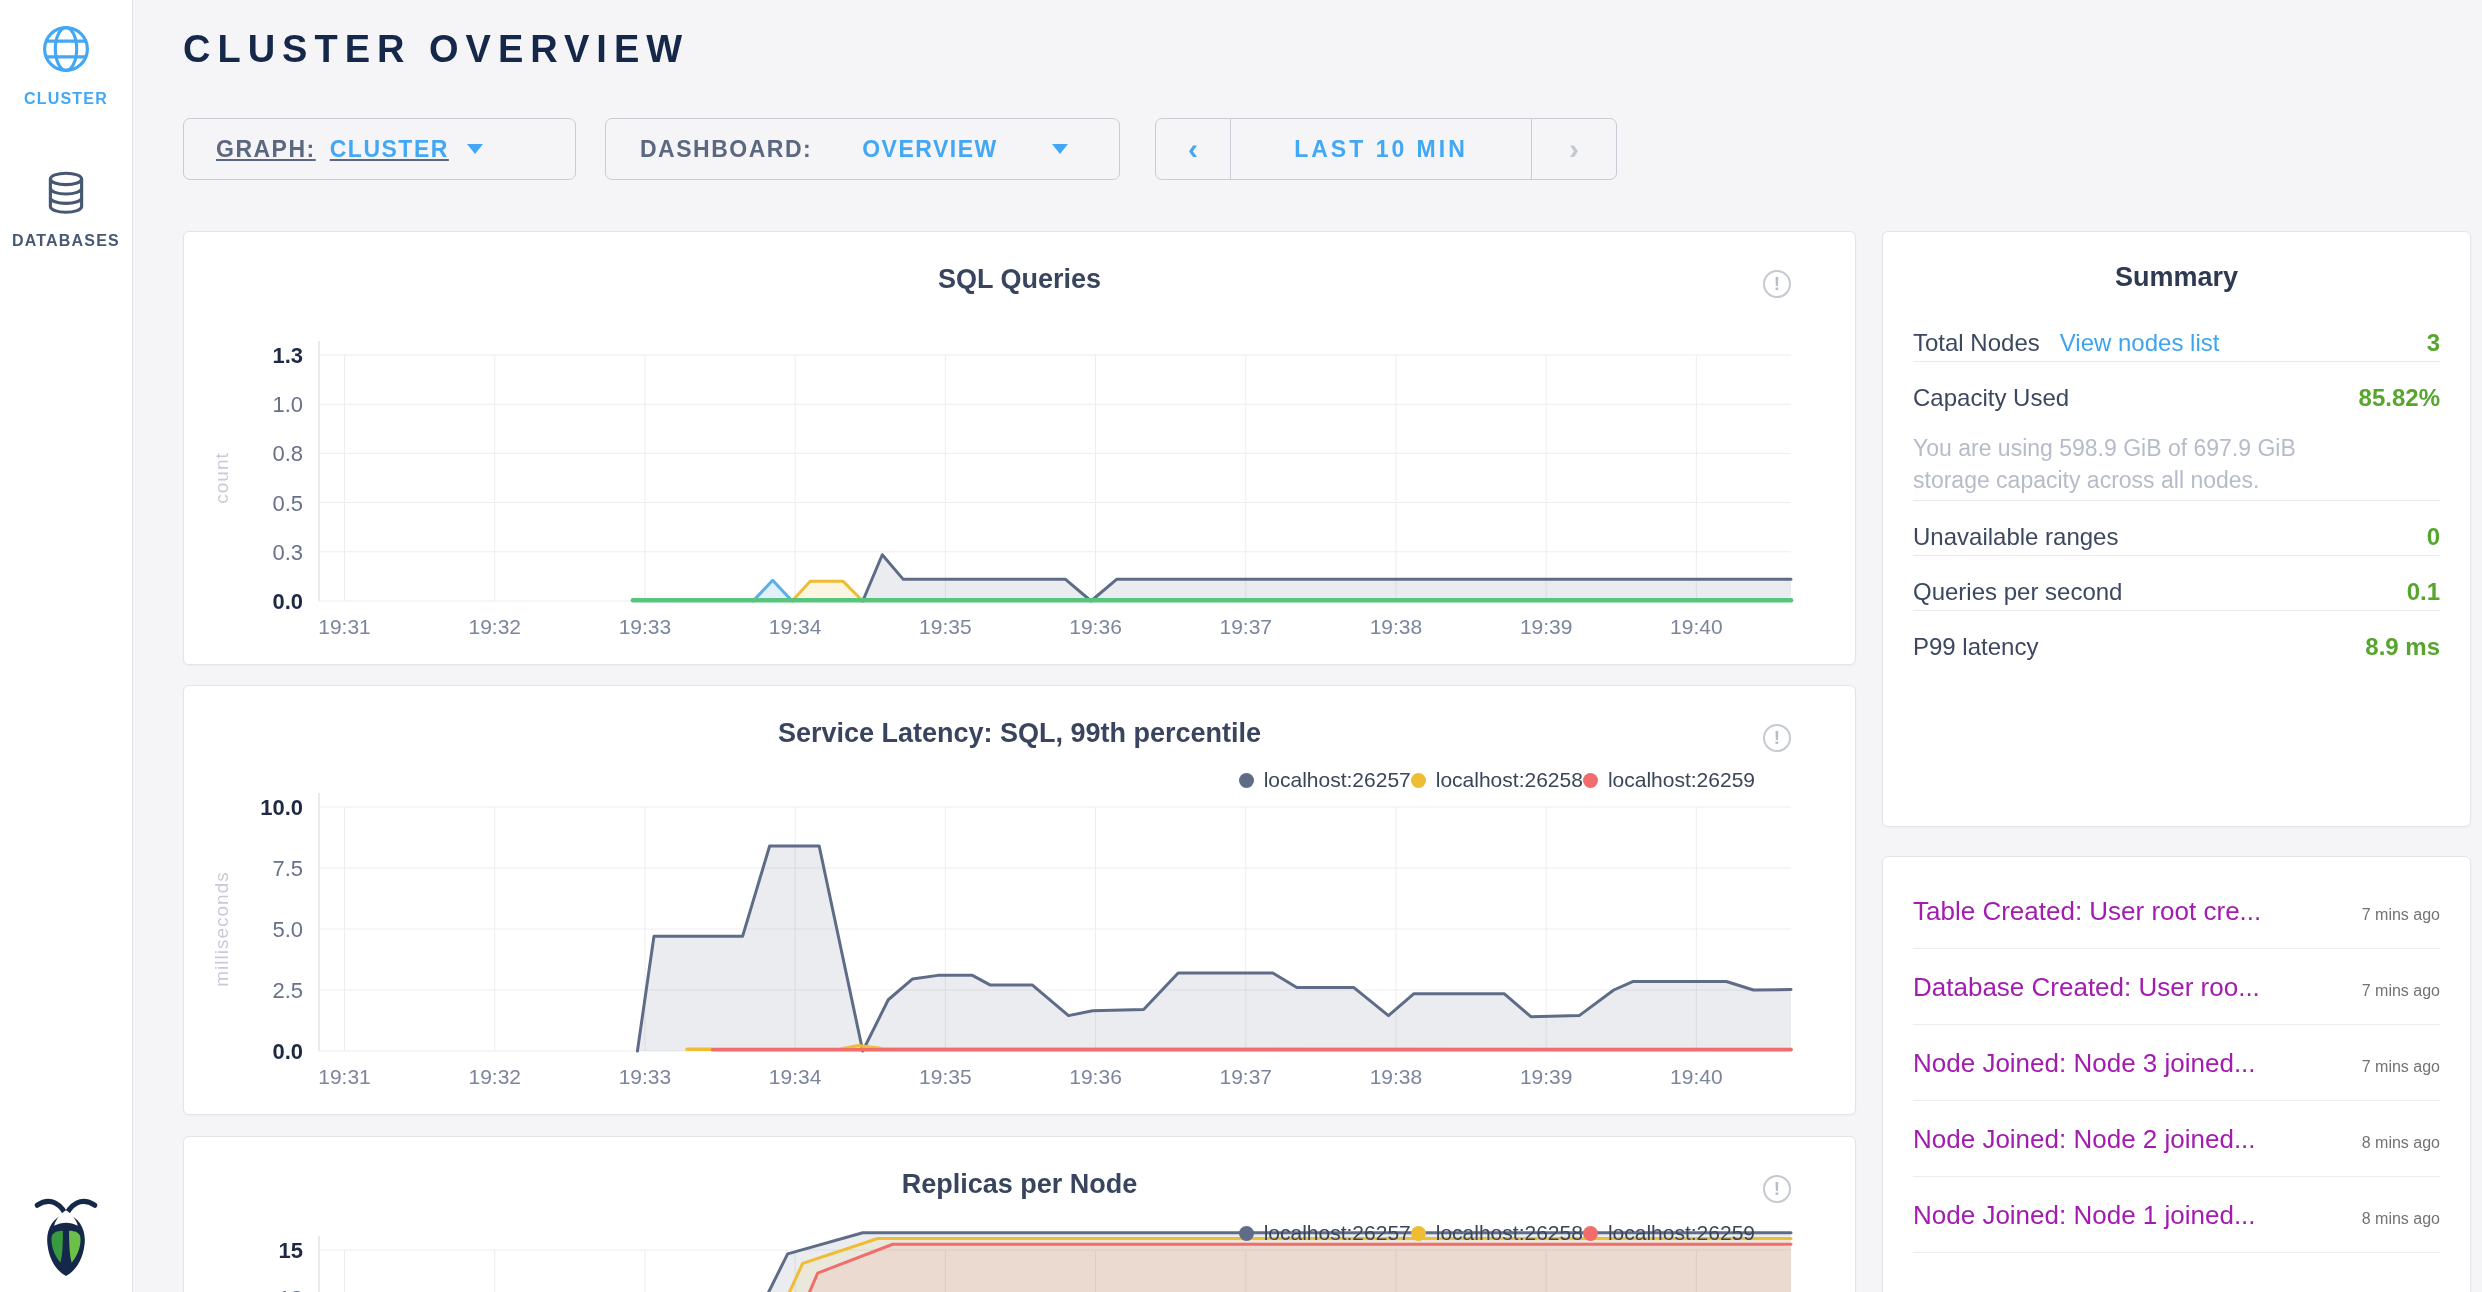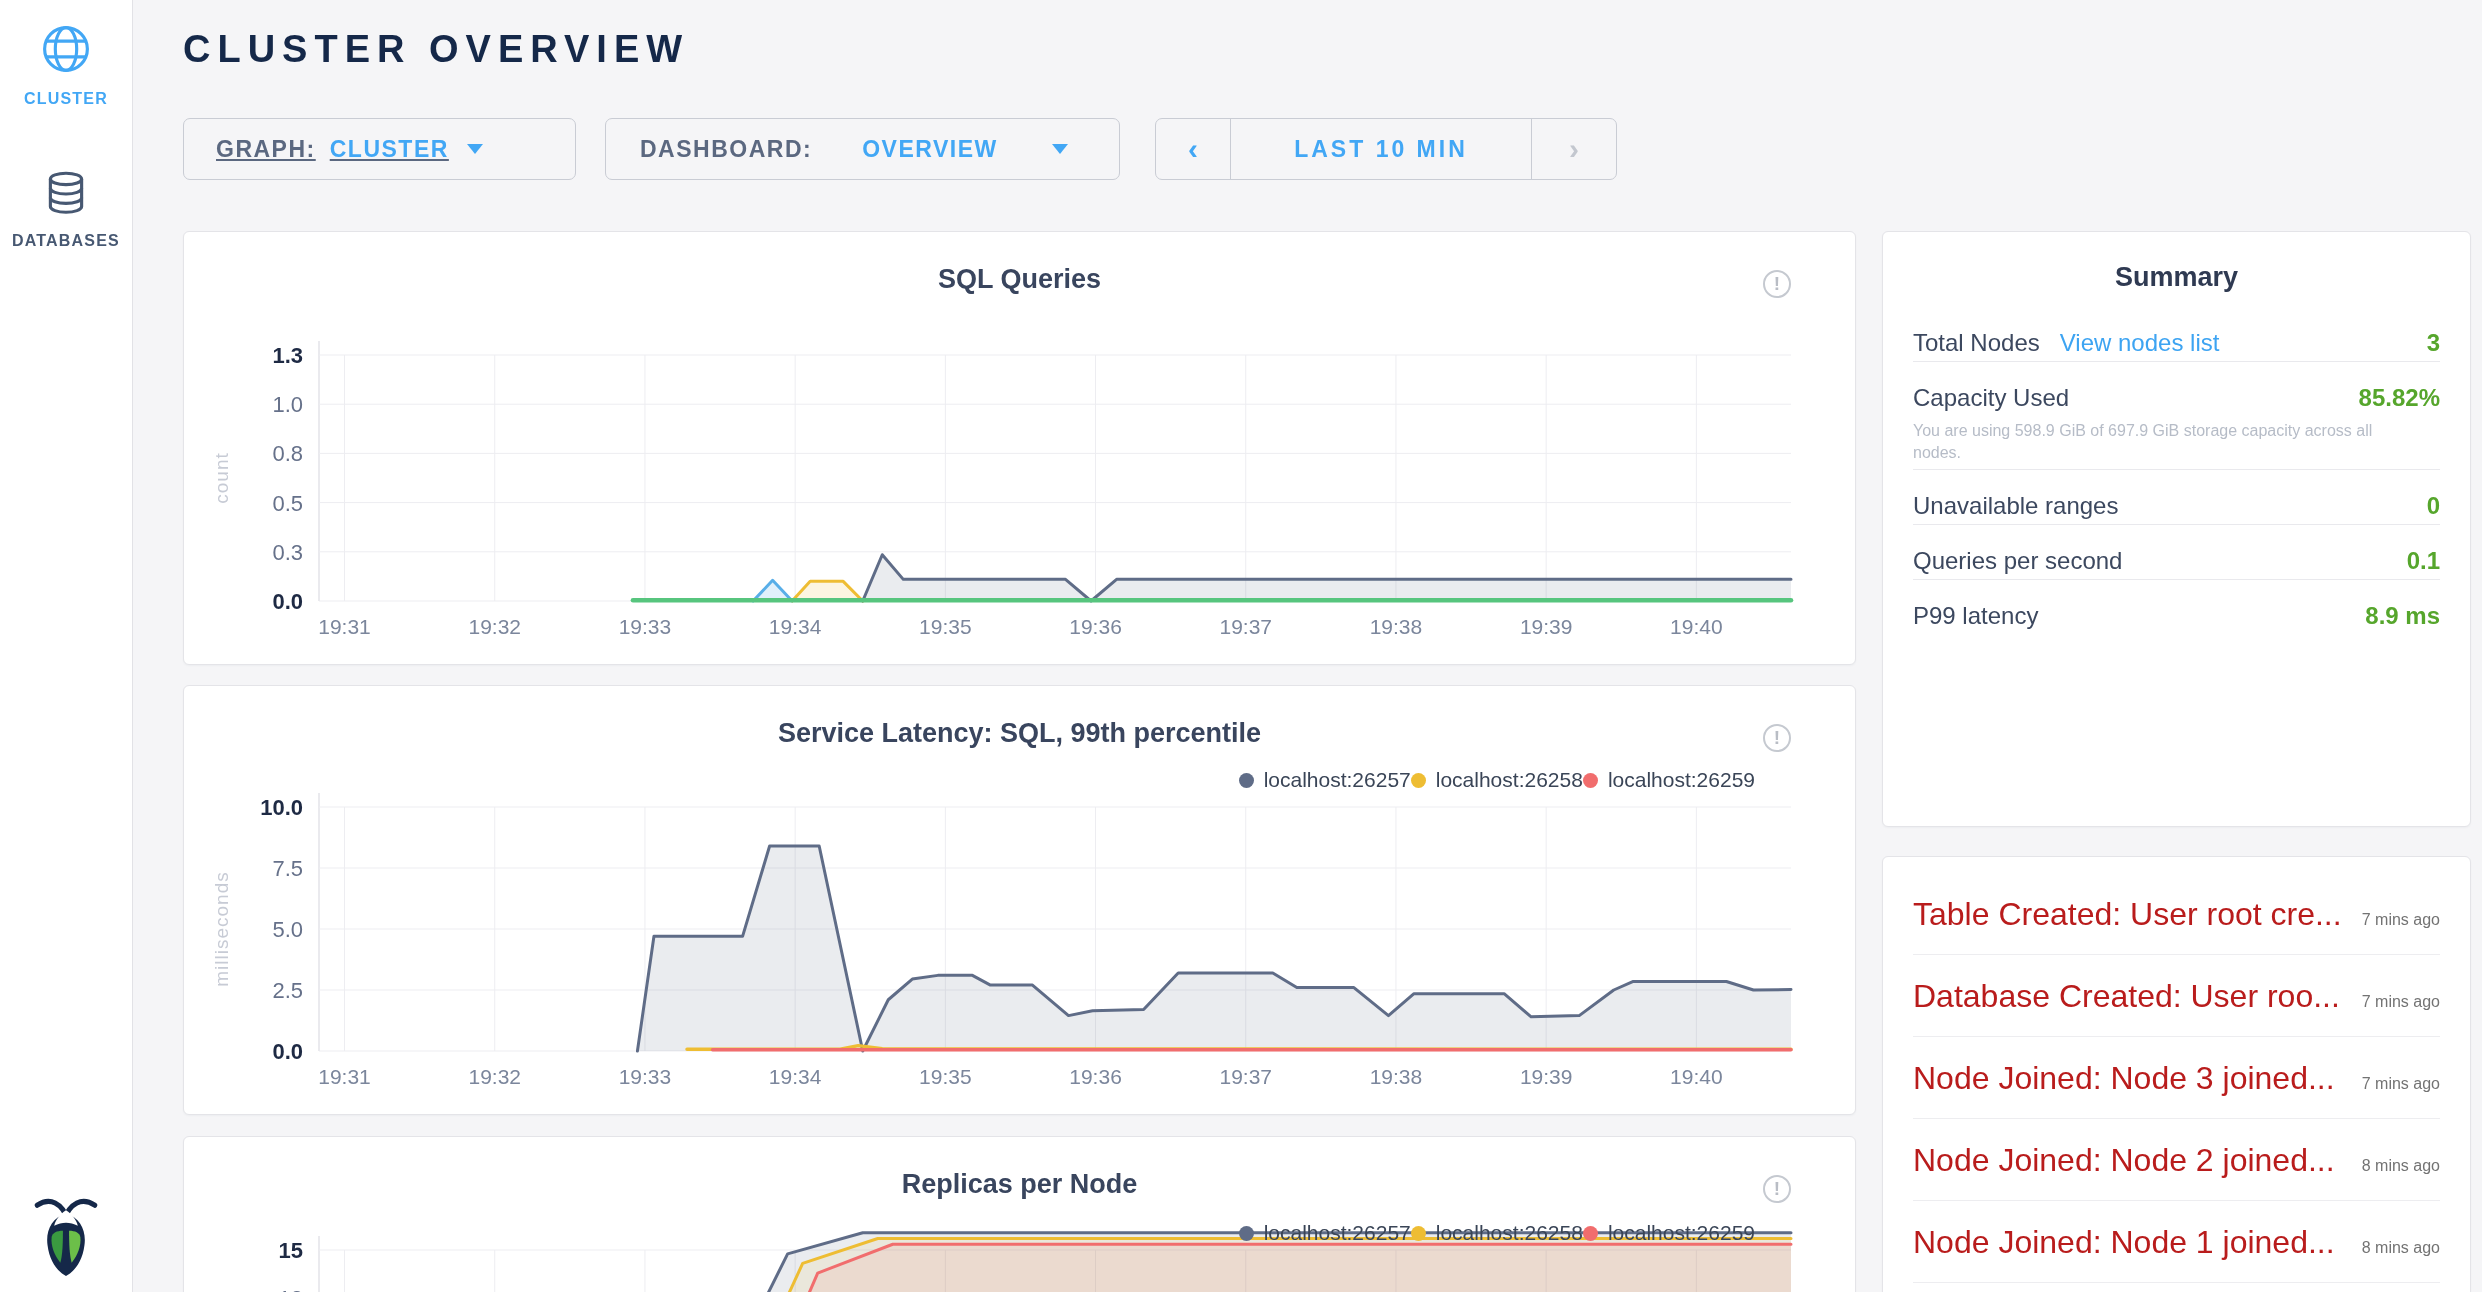--- a/index.html
+++ b/index.html
@@ -48,24 +48,24 @@
   .events-card  { left:1882px; top:856px; width:589px; height:520px; padding:0 30px; }
   .rail-title { text-align:center; font-size:27px; font-weight:700; color:#2f3a52; margin-top:30px; }
   .sum-rows { margin-top:14px; }
   .sum-row { display:flex; align-items:baseline; padding:22px 0 4px; border-bottom:1px solid #e9e9ed; }
   .sum-row:last-child { border-bottom:none; }
   .sum-block { display:block; }
   .sum-line { display:flex; align-items:baseline; }
   .sum-label { font-size:24px; color:#3c485f; }
   .sum-link { font-size:24px; color:#3da4f2; margin-left:20px; cursor:pointer; }
   .sum-value { margin-left:auto; font-size:24px; font-weight:700; color:#56a62c; }
-  .sum-note { font-size:16px; color:#b6bcc7; line-height:1.4; margin-top:8px; max-width:460px; }
+  .sum-note { font-size:23px; color:#b6bcc7; line-height:1.4; margin-top:20px; max-width:460px; }
   .ev-rows { list-style:none; margin-top:16px; }
   .ev-row { display:flex; align-items:baseline; padding:23px 0 21px; border-bottom:1px solid #ededf0; }
-  .ev-title { font-size:32px; color:#b91c1c; white-space:nowrap; overflow:hidden; }
+  .ev-title { font-size:26px; color:#a21caf; white-space:nowrap; overflow:hidden; }
   .ev-time { margin-left:auto; font-size:16px; color:#737373; white-space:nowrap; padding-left:18px; }
 
   
   text { font-family:"Liberation Sans", sans-serif; }
   .yt { font-size:22px; fill:#66718a; }
   .yt-edge { font-size:22px; fill:#1e2a44; font-weight:700; }
   .xt { font-size:21px; fill:#7b869c; }
   .unit { font-size:19px; fill:#c7cbd5; letter-spacing:1px; }
 </style>
 </head>

